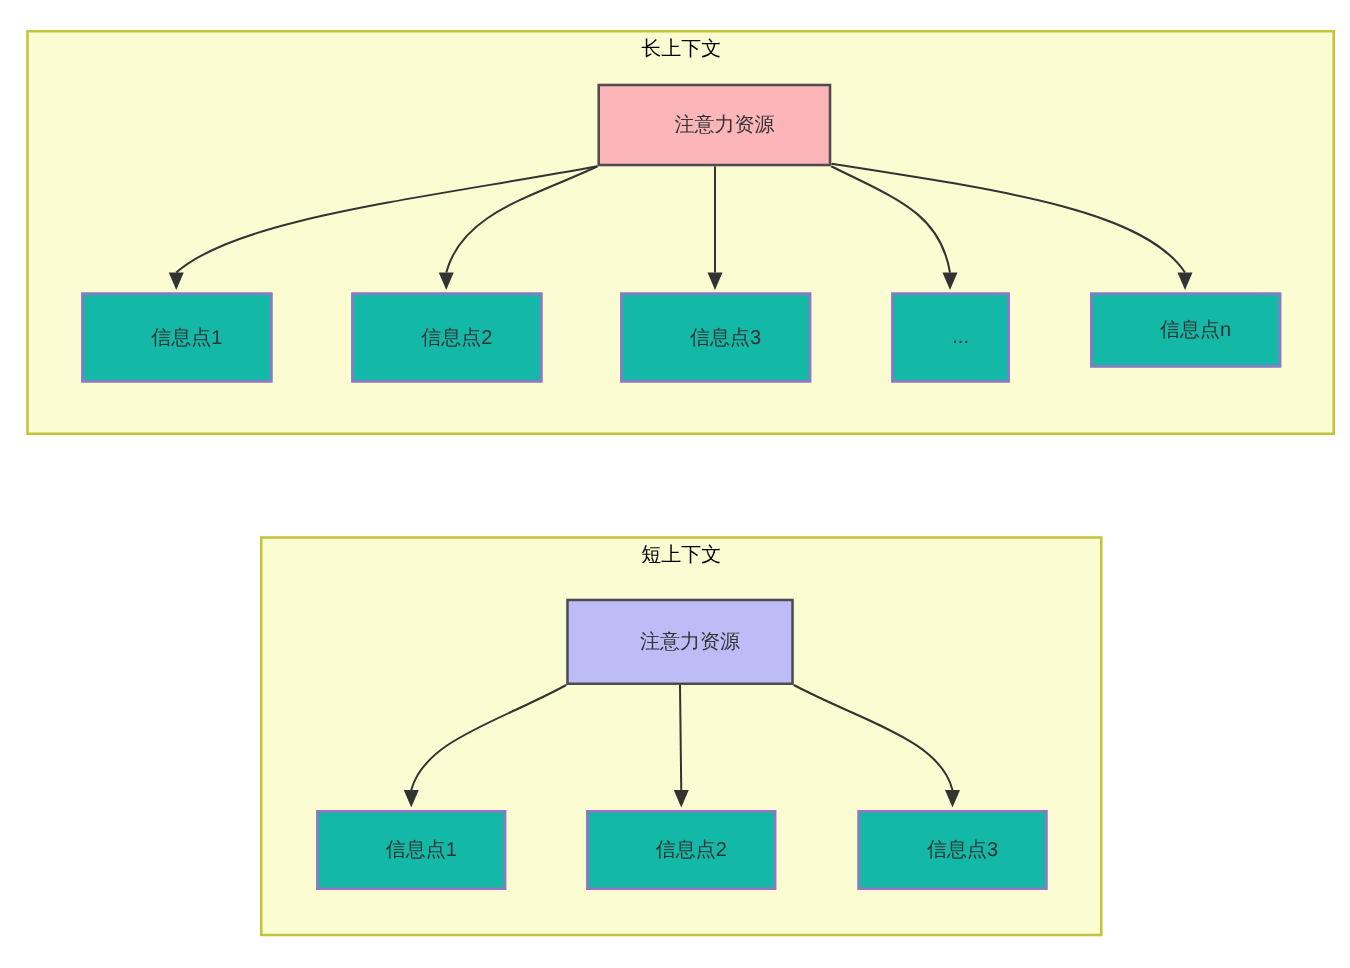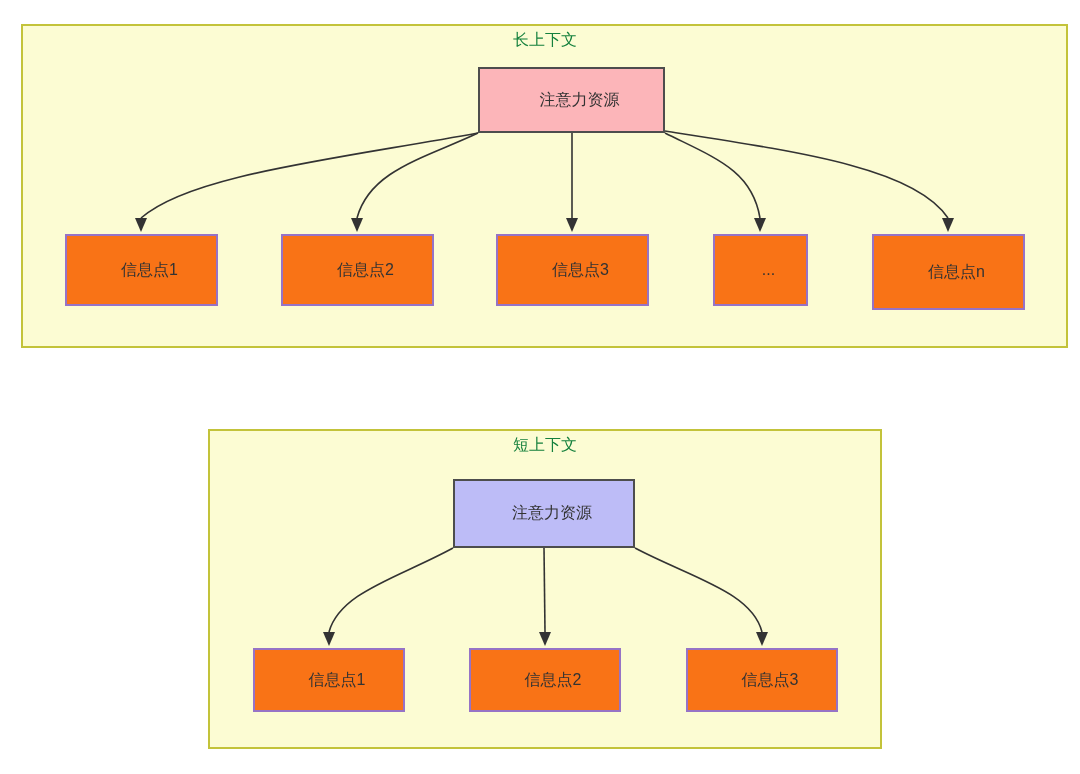--- a/index.html
+++ b/index.html
@@ -22,21 +22,21 @@
   }
   .container-box {
     position: absolute;
     background: #FCFCD3;
     border: 2px solid #C3C33A;
     box-sizing: border-box;
   }
   .container-title {
     position: absolute;
     text-align: center;
-    color: #15803d;
+    color: #000000;
     font-size: 16px;
     line-height: 20px;
     white-space: nowrap;
   }
   .node {
     position: absolute;
     box-sizing: border-box;
     display: flex;
     align-items: center;
     justify-content: center;
@@ -47,21 +47,21 @@
   }
   .node-root-pink {
     background: #FCB5B9;
     border: 2px solid #4D4D4D;
   }
   .node-root-blue {
     background: #BDBCF7;
     border: 2px solid #4D4D4D;
   }
   .node-leaf {
-    background: #f97316;
+    background: #14b8a6;
     border: 2px solid #9673C6;
   }
   .edge-layer {
     position: absolute;
     left: 0; top: 0;
     width: 1080px;
     height: 774px;
     pointer-events: none;
   }
   .edge-path {
@@ -113,21 +113,21 @@
   </div>
 
   <div class="node node-leaf" style="left:496px; top:234px; width:153px; height:72px;">
     <span>信息点3</span>
   </div>
 
   <div class="node node-leaf" style="left:713px; top:234px; width:95px; height:72px;">
     <span>...</span>
   </div>
 
-  <div class="node node-leaf" style="left:872px; top:234px; width:153px; height:76px;">
+  <div class="node node-leaf" style="left:872px; top:234px; width:153px; height:60px;">
     <span>信息点n</span>
   </div>
 
   <div class="container-box" style="left:208px; top:429px; width:674px; height:320px;"></div>
 
   <div class="container-title" style="left:490px; top:435px; width:110px;">短上下文</div>
 
   <svg class="edge-layer" viewBox="0 0 1080 774" xmlns="http://www.w3.org/2000/svg">
 
     <path class="edge-path" d="M 453 548 C 398 578 340 592 329 632"></path>

